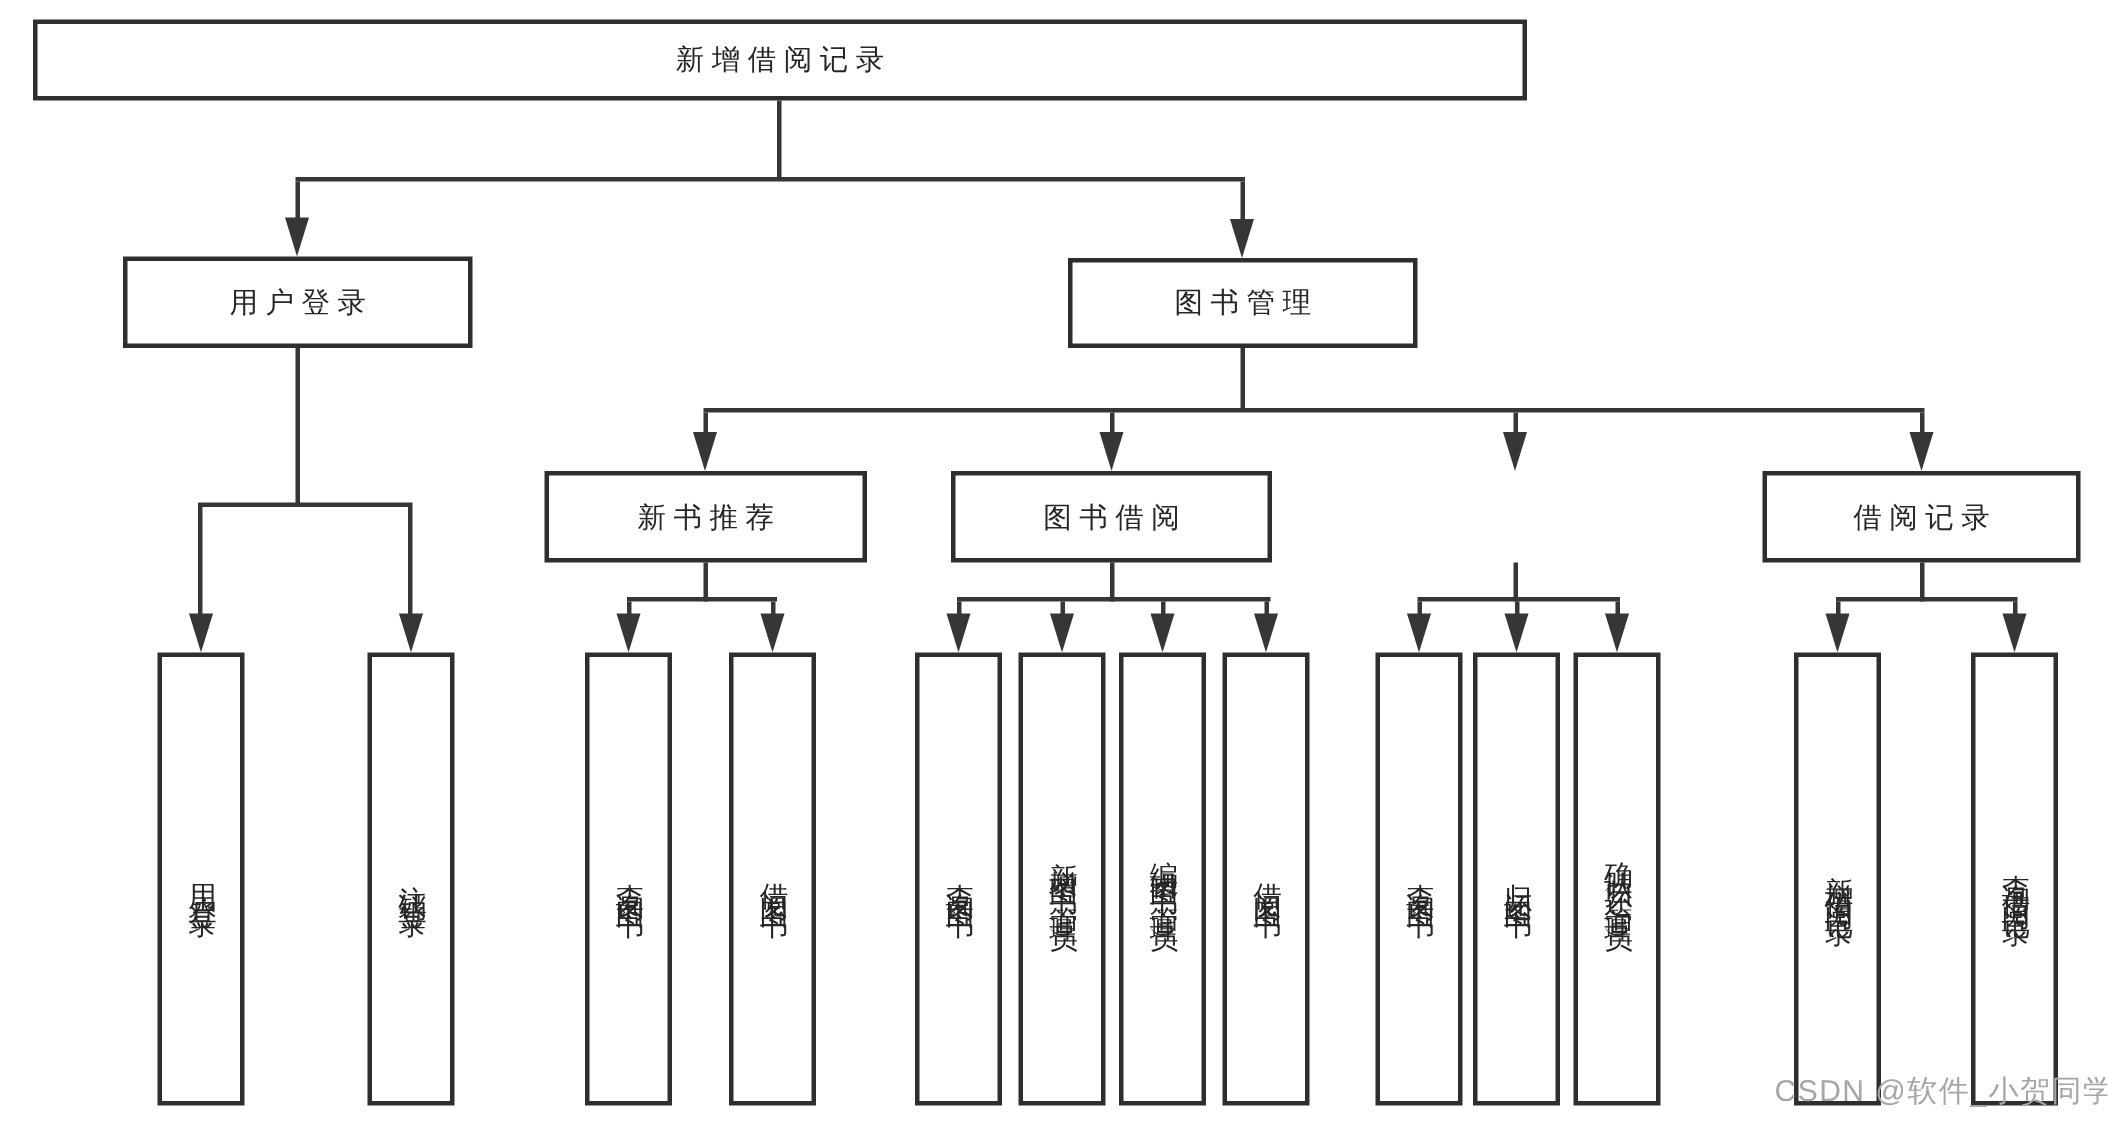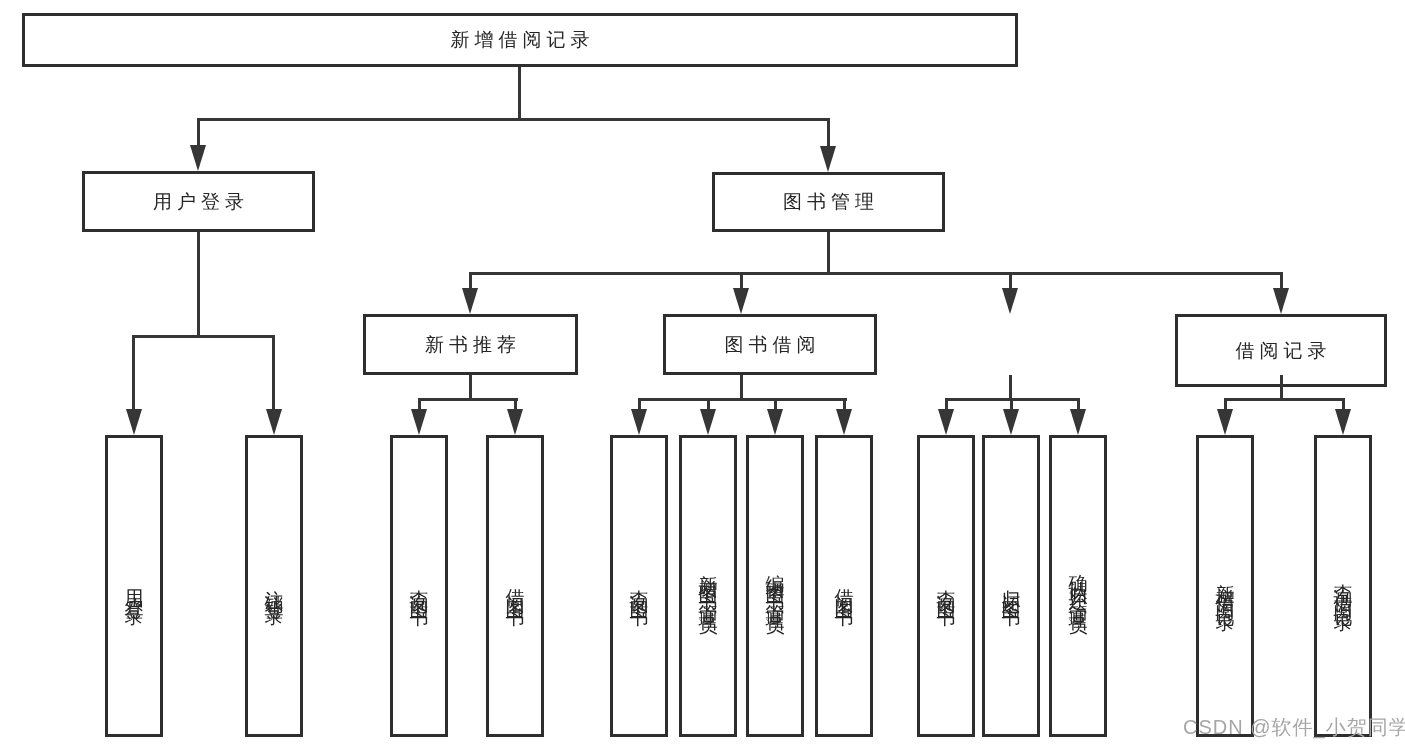--- a/index.html
+++ b/index.html
@@ -109,22 +109,22 @@
     <div class="ar" style="left:462px; top:288px;"></div>
     <div class="vl" style="left:740px; top:275px; height:16px;"></div>
     <div class="ar" style="left:733px; top:288px;"></div>
     <div class="vl" style="left:1009px; top:275px; height:16px;"></div>
     <div class="ar" style="left:1002px; top:288px;"></div>
     <div class="vl" style="left:1280px; top:275px; height:16px;"></div>
     <div class="ar" style="left:1273px; top:288px;"></div>
   </div>
 
   <div class="hnode" style="left:363px; top:314px; width:215px; height:61px;">新书推荐</div>
-  <div class="hnode" style="left:634px; top:314px; width:214px; height:61px;margin-left:29px;">图书借阅</div>
-  <div class="hnode" style="left:1175px; top:314px; width:212px; height:73px;">借阅记录</div>
+  <div class="hnode" style="left:634px; top:314px; width:214px; height:61px;">图书借阅</div>
+  <div class="hnode" style="left:1175px; top:314px; width:212px; height:61px;">借阅记录</div>
 
   <div>
     <div class="vl" style="left:469px; top:375px; height:26px;"></div>
     <div class="hl" style="left:418px; top:398px; width:100px;"></div>
     <div class="vl" style="left:418px; top:401px; height:10px;"></div>
     <div class="ar" style="left:411px; top:409px;"></div>
     <div class="vl" style="left:514px; top:401px; height:10px;"></div>
     <div class="ar" style="left:507px; top:409px;"></div>
   </div>
 

